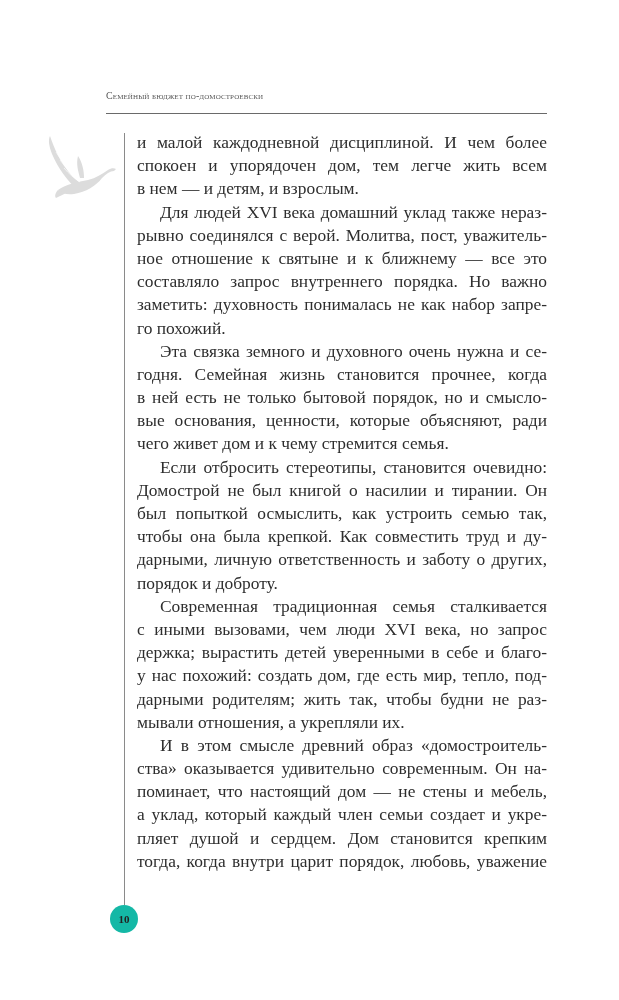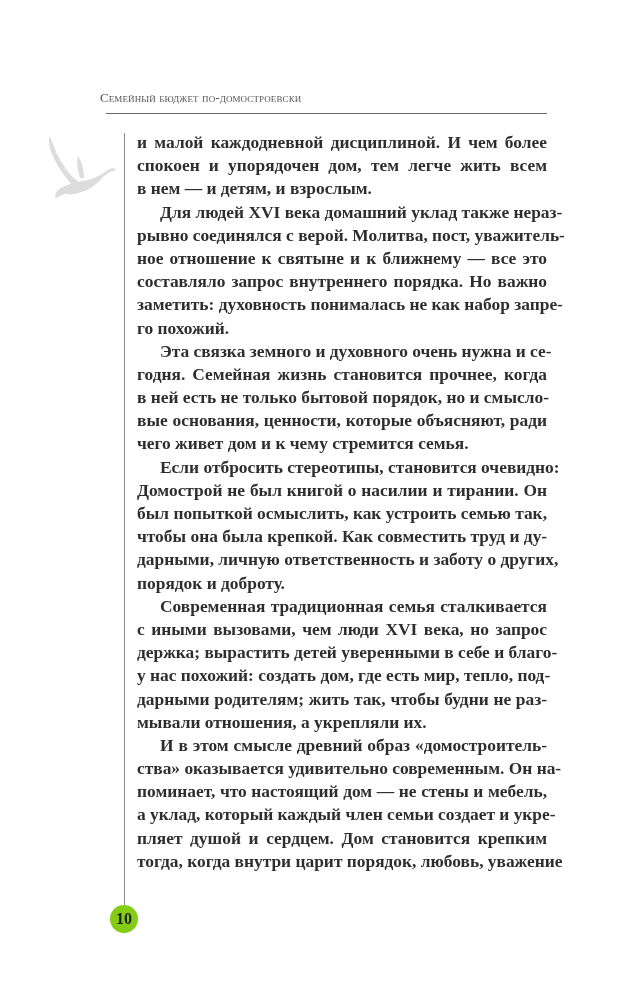--- a/index.html
+++ b/index.html
@@ -10,24 +10,24 @@
     body {
       width: 619px;
       height: 1000px;
       position: relative;
       overflow: hidden;
       font-family: "DejaVu Serif", "Liberation Serif", serif;
       color: #2b2b2b;
     }
     .running-head {
       position: absolute;
-      left: 100px;
+      left: 106px;
       top: 90px;
       font-family: "Liberation Serif", "DejaVu Serif", serif;
-      font-size: 13px;
+      font-size: 10px;
       letter-spacing: 0.1px;
       color: #555;
       font-variant: small-caps;
       white-space: nowrap;
     }
     .head-rule {
       position: absolute;
       left: 106px;
       top: 113px;
       width: 441px;
@@ -42,27 +42,27 @@
       height: 772px;
       background: #8a8a8a;
     }
     .page-number {
       position: absolute;
       left: 110px;
       top: 905px;
       width: 28px;
       height: 28px;
       border-radius: 50%;
-      background: #84cc16;
+      background: #14b8a6;
       display: flex;
       align-items: center;
       justify-content: center;
       font-family: "Liberation Serif", "DejaVu Serif", serif;
       font-weight: bold;
-      font-size: 16px;
+      font-size: 11px;
       color: #222;
     }
     .bird {
       position: absolute;
       left: 38px;
       top: 132px;
       width: 80px;
       height: 70px;
     }
     .body-text {
@@ -74,21 +74,20 @@
     .line {
       display: block;
       height: 23.2px;
       line-height: 23.2px;
       font-family: "Liberation Serif", "DejaVu Serif", serif;
       font-size: 17.4px;
       color: #2e2e2e;
       white-space: nowrap;
       text-align: justify;
       text-align-last: justify;
-      font-weight: bold;
     }
     .line.indent {
       padding-left: 23px;
     }
     .line.last {
       text-align-last: left;
     }
   </style>
 </head>
 <body>

